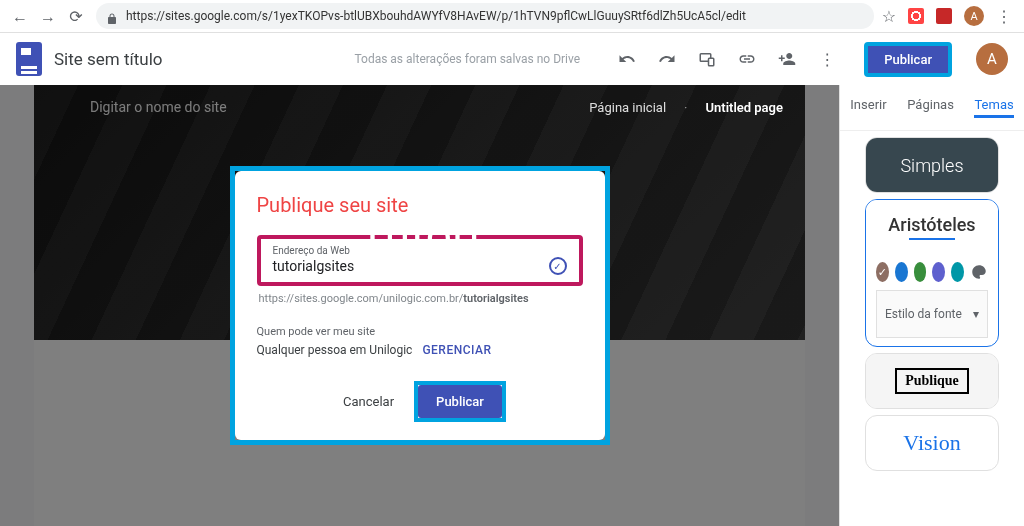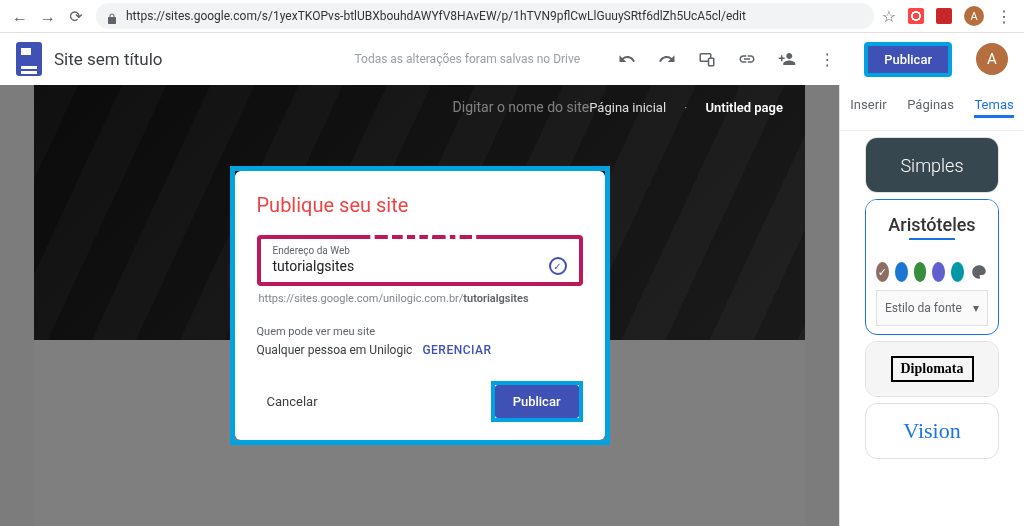--- a/index.html
+++ b/index.html
@@ -29,21 +29,21 @@
     .tool-icon { width: 18px; height: 18px; display: flex; align-items: center; justify-content: center; }
     .publish-btn { margin-left: 16px; background: #3f51b5; border: 4px solid #00a3e0; color: #fff; padding: 6px 16px; border-radius: 4px; font-size: 13px; font-weight: 500; cursor: pointer; }
     .avatar-app { width: 32px; height: 32px; border-radius: 50%; background: #b76e3f; color: #fff; display: flex; align-items: center; justify-content: center; font-size: 15px; margin-left: 12px; }
     
     
     .main-area { display: flex; height: calc(100% - 85px); }
     .canvas-wrap { flex: 1; background: #f8f9fa; padding: 0; position: relative; }
     .canvas { margin: 0 34px; background: #fff; height: 100%; position: relative; overflow: hidden; }
     .hero { height: 255px; background: linear-gradient(135deg, #1a1a1a 0%, #2d2d2d 50%, #3d3d3d 100%); position: relative; display: flex; flex-direction: column; color: #fff; }
     .hero::before { content: ''; position: absolute; inset: 0; background: repeating-linear-gradient(115deg, rgba(255,255,255,0.03) 0px, rgba(255,255,255,0.03) 40px, rgba(0,0,0,0.15) 40px, rgba(0,0,0,0.15) 80px); }
-    .hero-top { display: flex; justify-content: flex-end; align-items: center; padding: 14px 22px; position: relative; z-index: 1; }
+    .hero-top { display: flex; justify-content: space-between; align-items: center; padding: 14px 22px; position: relative; z-index: 1; margin-left: 34px; }
     .site-name-ph { color: rgba(255,255,255,0.45); font-size: 14px; }
     .nav-links { display: flex; gap: 18px; font-size: 13px; align-items: center; }
     .nav-link { color: rgba(255,255,255,0.85); }
     .nav-link.active { font-weight: 600; color: #fff; }
     .hero-title { position: relative; z-index: 1; flex: 1; display: flex; align-items: center; justify-content: center; font-size: 46px; font-weight: 400; letter-spacing: 0.5px; }
     
     
     .sidebar { width: 185px; background: #fff; border-left: 1px solid #e0e0e0; display: flex; flex-direction: column; }
     .tabs { display: flex; justify-content: space-around; padding: 12px 0; font-size: 13px; color: #5f6368; border-bottom: 1px solid #eee; }
     .tab.active { color: #1a73e8; border-bottom: 3px solid #1a73e8; padding-bottom: 3px; }
@@ -53,38 +53,38 @@
     .theme-simples { background: #37474f; color: #fff; font-weight: 300; }
     .theme-aristoteles .theme-preview { background: #fff; color: #333; font-family: Georgia, serif; flex-direction: column; gap: 3px; font-weight: 500; }
     .theme-aristoteles .underline { width: 46px; height: 2px; background: #1a73e8; }
     .theme-diplomata { background: #f5f5f5; }
     .theme-diplomata .inner { border: 2px solid #000; padding: 3px 8px; font-weight: 700; font-family: Georgia, serif; font-size: 14px; }
     .theme-vision { color: #1a73e8; font-weight: 300; font-size: 22px; font-family: 'Times New Roman', serif; }
     .color-row { display: flex; gap: 6px; padding: 8px 10px; align-items: center; }
     .color-dot { width: 20px; height: 20px; border-radius: 50%; position: relative; }
     .color-dot.selected::after { content: '✓'; position: absolute; inset: 0; display: flex; align-items: center; justify-content: center; color: #fff; font-size: 11px; }
     .paint-icon { width: 18px; height: 18px; color: #5f6368; margin-left: auto; }
-    .font-select { margin: 0 10px 8px; padding: 10px 8px; border: 1px solid #e0e0e0; font-size: 12px; color: #5f6368; display: flex; justify-content: space-between; align-items: center; background: #fafafa; }
+    .font-select { margin: 0 10px 8px; padding: 16px 8px; border: 1px solid #e0e0e0; font-size: 12px; color: #5f6368; display: flex; justify-content: space-between; align-items: center; background: #fafafa; }
     
     
     .overlay { position: absolute; inset: 85px 185px 0 0; background: rgba(0,0,0,0.5); display: flex; align-items: center; justify-content: center; }
     .dialog-wrap { border: 5px solid #00a3e0; }
     .dialog { width: 370px; background: #fff; border-radius: 6px; padding: 22px 22px 18px; }
     .dialog-title { font-size: 20px; color: #ef4444; margin-bottom: 18px; }
     .input-group { border: 4px solid #be185d; border-radius: 4px; padding: 7px 12px; position: relative; margin-bottom: 6px; }
     .input-label { font-size: 10px; color: #5f6368; position: relative; top: -1px; }
     .input-row { display: flex; align-items: center; justify-content: space-between; }
     .input-value { font-size: 14px; color: #202124; }
     .check-circle { width: 18px; height: 18px; border: 2px solid #3f51b5; border-radius: 50%; display: flex; align-items: center; justify-content: center; color: #3f51b5; font-size: 10px; }
     .url-preview { font-size: 11px; color: #80868b; margin-bottom: 20px; padding-left: 2px; }
     .url-preview b { color: #5f6368; font-weight: 600; }
     .visibility-label { font-size: 11px; color: #5f6368; margin-bottom: 5px; }
     .visibility-row { font-size: 12px; color: #3c4043; display: flex; gap: 10px; }
     .manage-link { color: #3f51b5; font-weight: 500; letter-spacing: 0.5px; }
-    .dialog-actions { display: flex; justify-content: space-between; gap: 10px; margin-top: 24px; align-items: center; }
+    .dialog-actions { display: flex; justify-content: center; gap: 10px; margin-top: 24px; align-items: center; }
     .btn-cancel { background: none; border: none; color: #3c4043; font-size: 13px; padding: 8px 10px; cursor: pointer; }
     .btn-publish-wrap { border: 4px solid #00a3e0; }
     .btn-publish { background: #3f51b5; color: #fff; border: none; padding: 9px 18px; font-size: 13px; font-weight: 500; cursor: pointer; border-radius: 3px; }
   </style>
 </head>
 <body>
 
 <div class="browser-bar">
   <div class="browser-nav">
     <div class="browser-icon">←</div>
@@ -188,21 +188,21 @@
                 <path d="M12 3c-4.97 0-9 4.03-9 9s4.03 9 9 9c.83 0 1.5-.67 1.5-1.5 0-.39-.15-.74-.39-1.01-.23-.26-.38-.61-.38-.99 0-.83.67-1.5 1.5-1.5H16c2.76 0 5-2.24 5-5 0-4.42-4.03-8-9-8z"></path>
               </svg></span>
         </div>
         <div class="font-select">
           <span>Estilo da fonte</span>
           <span>▾</span>
         </div>
       </div>
       <div class="theme-card">
         <div class="theme-preview theme-diplomata">
-          <span class="inner">Diplomata</span>
+          <span class="inner">Publique</span>
         </div>
       </div>
       <div class="theme-card">
         <div class="theme-preview theme-vision">Vision</div>
       </div>
     </div>
   </div>
 </div>
 
 <div class="overlay">

